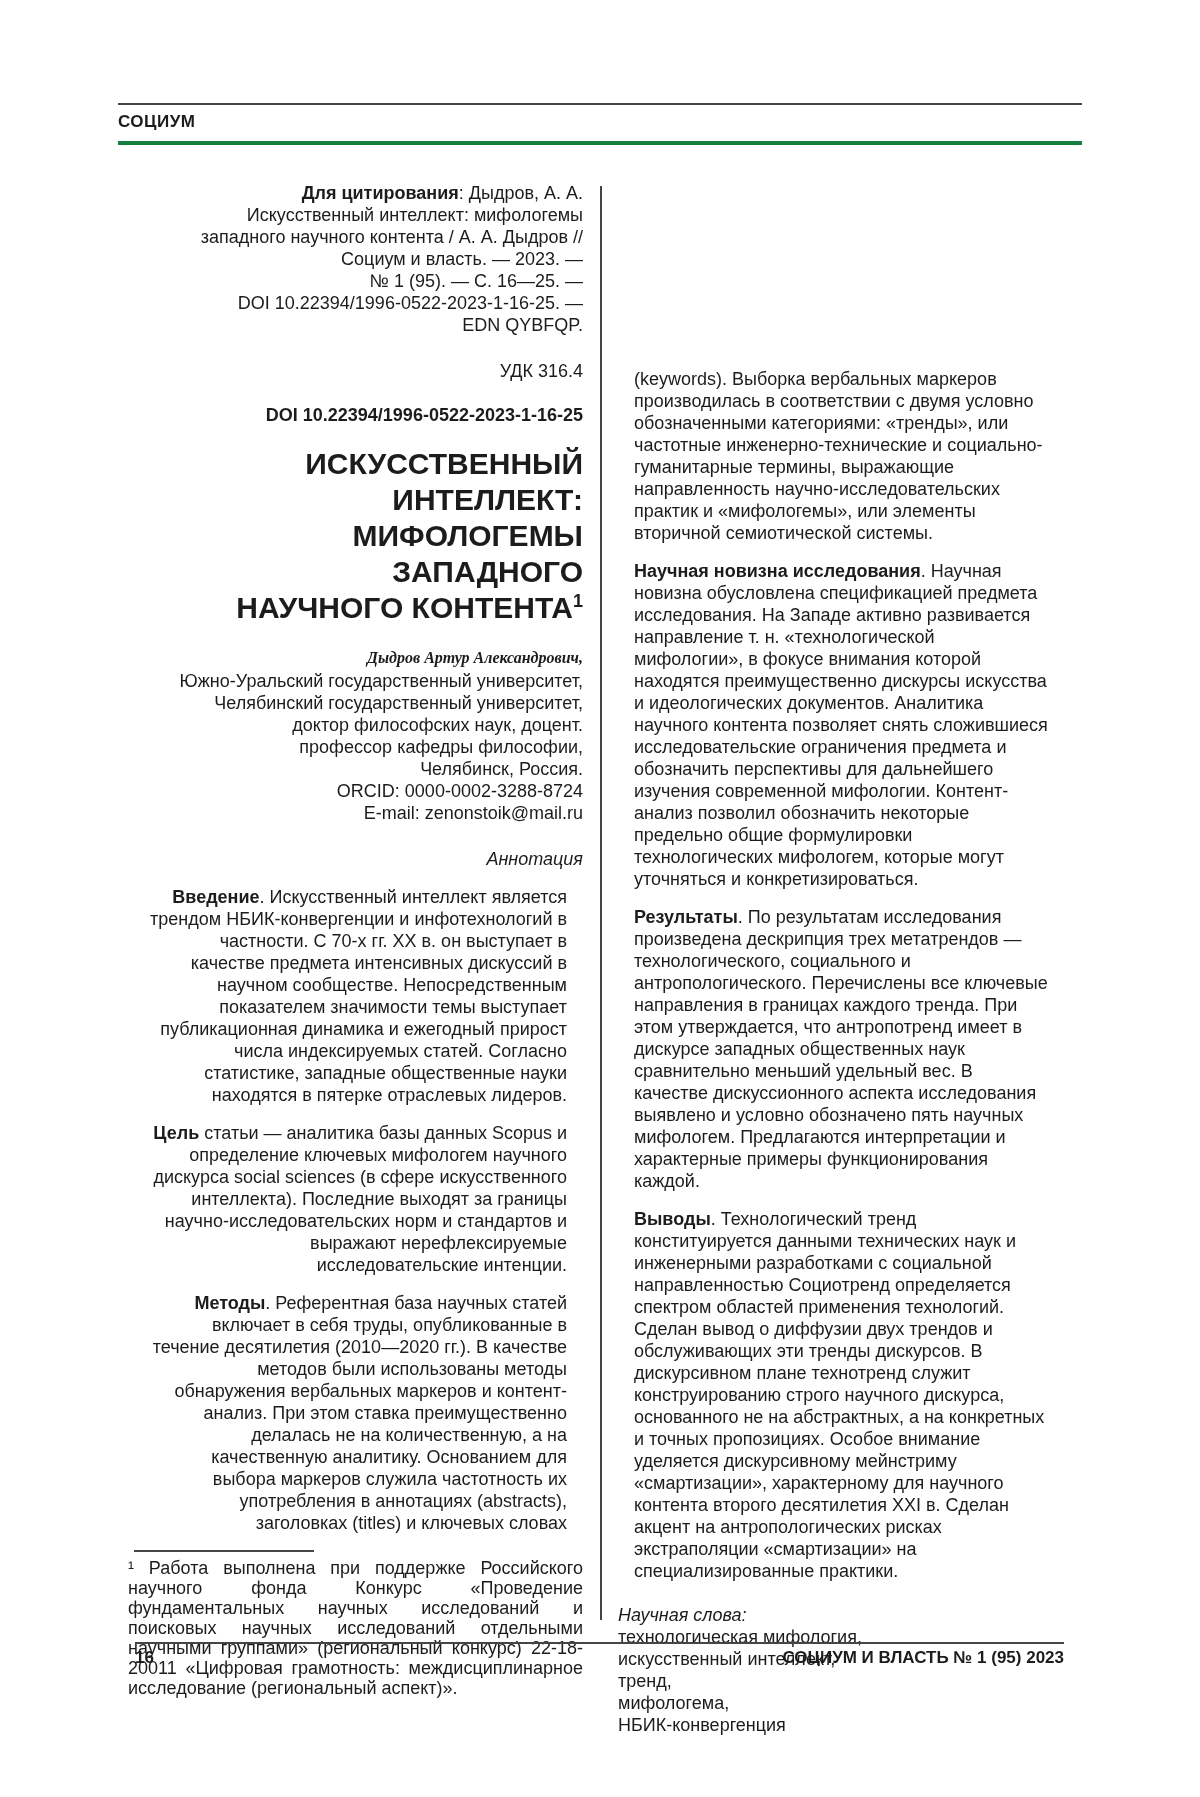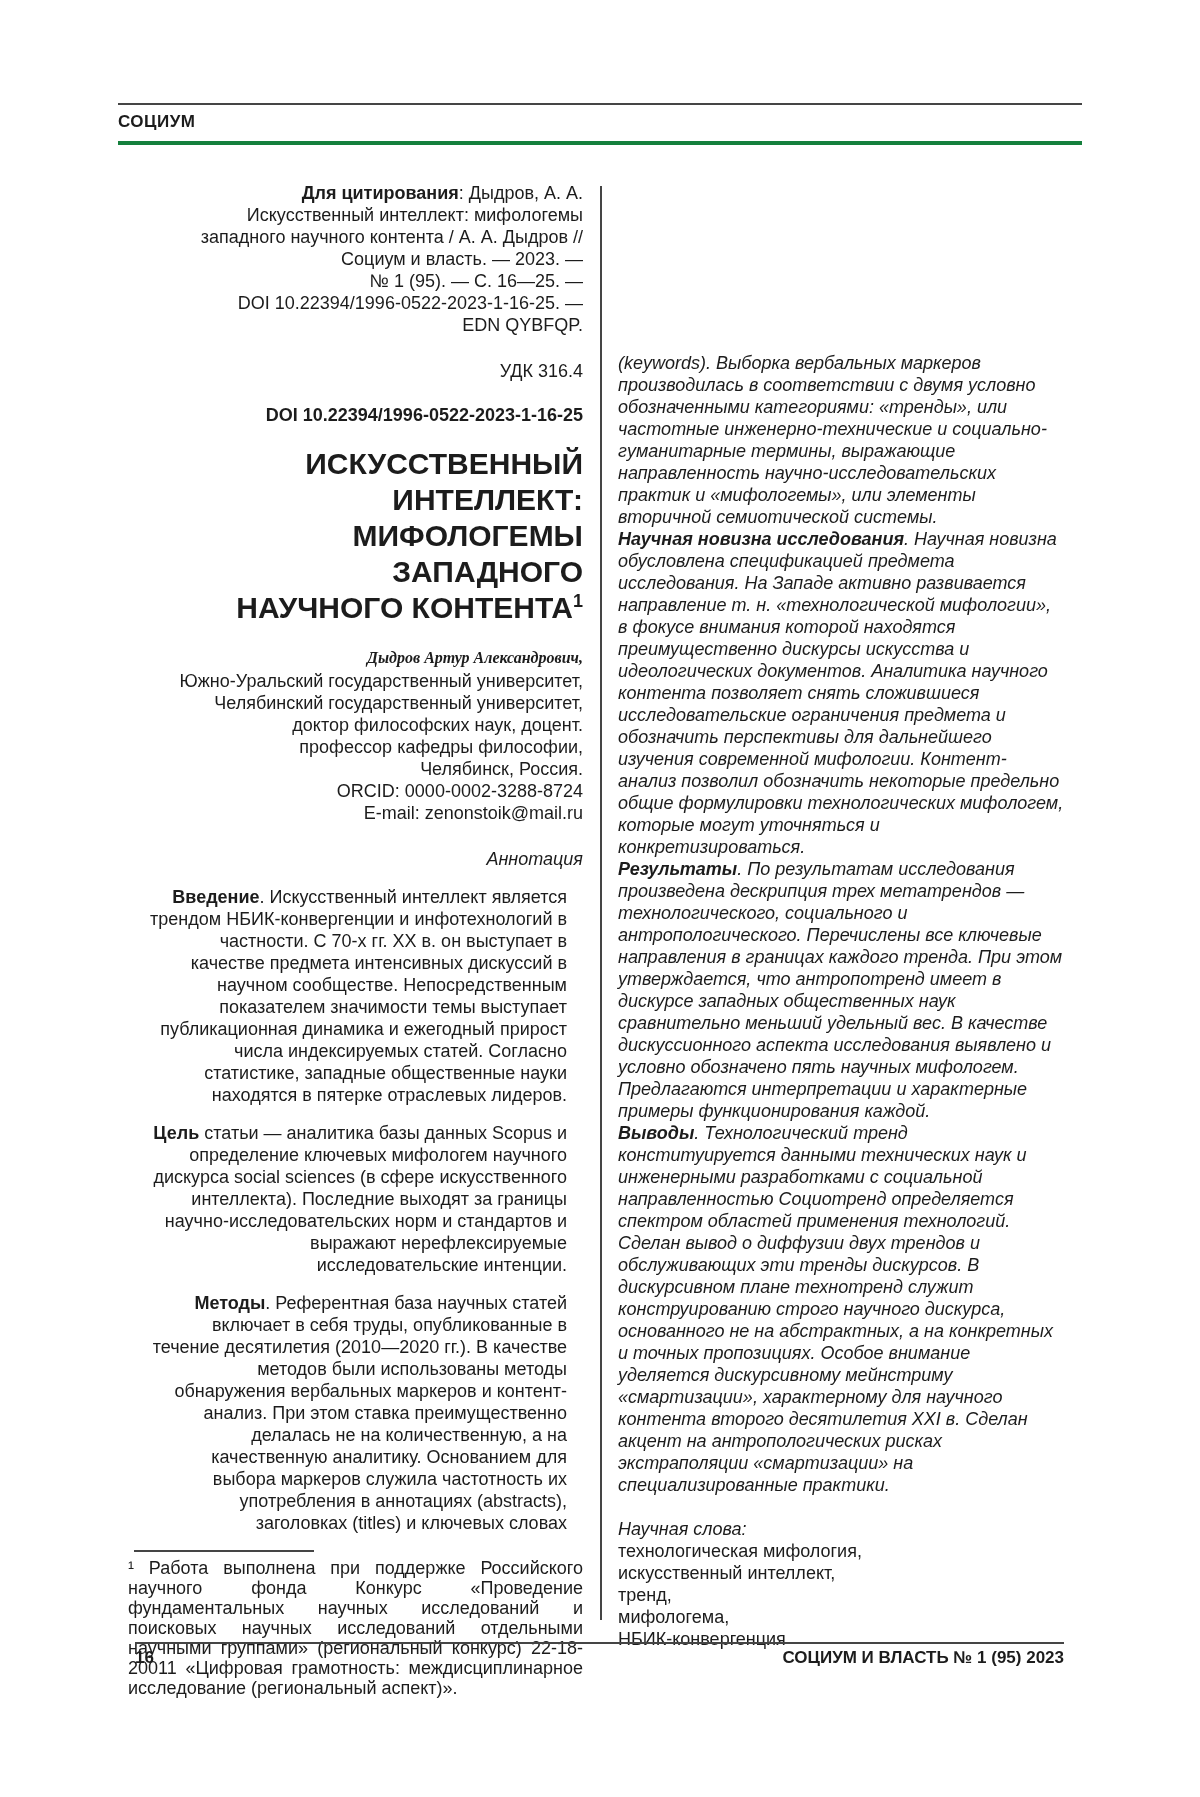--- a/index.html
+++ b/index.html
@@ -42,21 +42,21 @@
   .abstract p b{font-weight:bold;}
   .footnote{margin-top:10px;text-align:left;}
   .footnote-rule{width:180px;border-top:2px solid #454545;margin:0 0 6px 6px;}
   .footnote-text{font-size:18px;line-height:20px;text-align:justify;text-align-last:left;margin:0;}
 
   
   .col-right{
     position:absolute;left:618px;top:352px;width:446px;
     font-size:18px;line-height:22px;text-align:left;
   }
-  .col-right p{margin:0;font-style:italic;}
+  .col-right p{margin:16px;}
   .col-right p b{font-weight:bold;}
   .keywords{margin-top:22px;}
   .keywords-label{font-style:italic;}
 
   
   .page-footer{
     position:absolute;left:135px;right:136px;top:1642px;
     border-top:2px solid #454545;padding-top:4px;
     display:flex;justify-content:space-between;align-items:baseline;
     font-weight:bold;font-size:17px;

